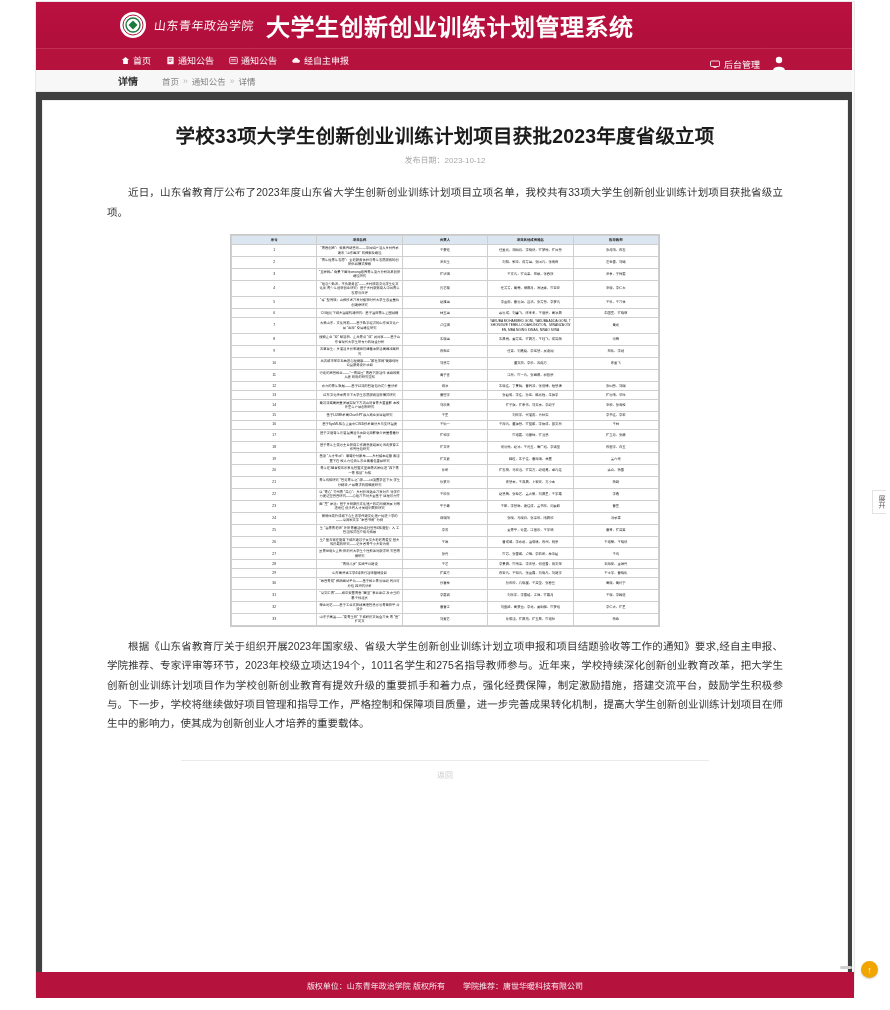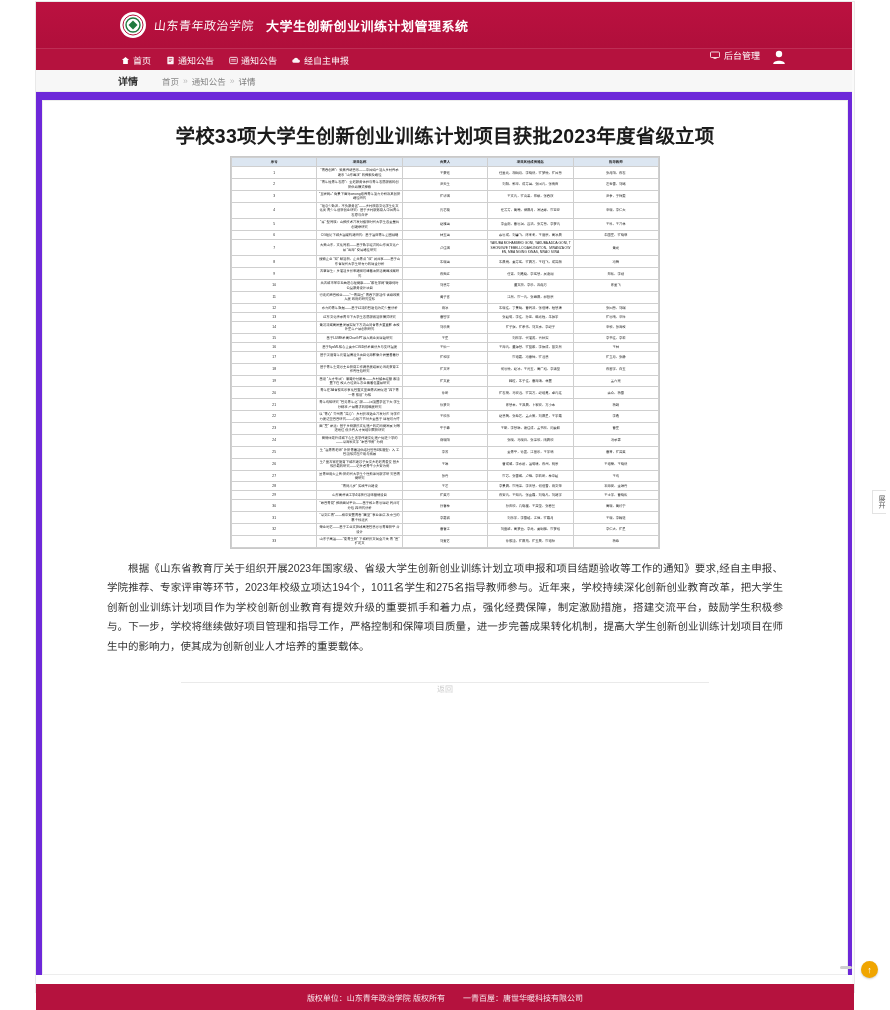--- a/index.html
+++ b/index.html
@@ -59,21 +59,21 @@
     color: #ffffff;
     font-size: 12px;
     letter-spacing: .5px;
     font-family: "Liberation Serif", serif;
     opacity: .95;
     white-space: nowrap;
     transform: skewX(-6deg);
   }
   .site-title {
     color: #ffffff;
-    font-size: 13px;
+    font-size: 24px;
     font-weight: bold;
     letter-spacing: .5px;
     white-space: nowrap;
     margin-left: 4px;
   }
 
   
   .nav {
     position: relative;
     height: 22px;
@@ -103,21 +103,21 @@
     display: inline-flex;
     width: 10px; height: 10px;
     align-items: center; justify-content: center;
   }
   .nav-ico svg { display: block; }
   .nav-right {
     position: absolute;
     right: 68px; top: 0;
     height: 22px;
     display: flex;
-    align-items: flex-start;
+    align-items: flex-end;
     gap: 12px;
   }
   .admin-link {
     display: flex; align-items: center; gap: 4px;
     color: #ffffff; font-size: 9px; white-space: nowrap; cursor: pointer;
   }
   .user-ico { width: 14px; height: 16px; display:block; }
 
   
   .crumbbar {
@@ -141,21 +141,21 @@
     align-items: center;
     gap: 4px;
   }
   .crumb-path .sep { color: #bbbbbb; }
   .crumb-path a { color: #888888; text-decoration: none; cursor: pointer; }
   .crumb-path .cur { color: #777777; }
 
   
   .content-wrap {
     position: relative;
-    background: #6d28d9;
+    background: #404040;
     padding: 8px 6px 0 6px;
     height: 883px;
   }
   .paper {
     background: #ffffff;
     border: 1px solid #ededed;
     height: 100%;
     padding: 14px 64px 0 64px;
     overflow: hidden;
     position: relative;
@@ -223,29 +223,29 @@
   table.proj tr { height: 9px; }
 
   
   .paper-bottom-divider {
     margin: 26px auto 0 auto;
     width: 78%;
     border-top: 1px solid #eaeaea;
     text-align: center;
     color: #cfcfcf;
     font-size: 8px;
-    padding-top: 0;
+    padding-top: 8px;
   }
 
   
   .site-footer {
     position: absolute;
     left: 36px;
     right: 36px;
-    bottom: 0;
+    bottom: 12px;
     height: 26px;
     background: #b5123e;
     color: #ffffff;
     font-size: 8px;
     display: flex;
     align-items: center;
     justify-content: center;
     gap: 18px;
   }
   .site-footer span { opacity: .9; white-space: nowrap; }
@@ -379,21 +379,23 @@
         <a>通知公告</a>
         <span class="sep">»</span>
         <span class="cur">详情</span>
       </span>
     </div>
 
     <div class="content-wrap">
       <div class="paper">
 
         <div class="article-title">学校33项大学生创新创业训练计划项目获批2023年度省级立项</div>
-
+        <div class="article-date">发布日期：2023-10-12</div>
+
+        <p class="para indent">近日，山东省教育厅公布了2023年度山东省大学生创新创业训练计划项目立项名单，我校共有33项大学生创新创业训练计划项目获批省级立项。</p>
 
         <div class="table-figure">
           <table class="proj">
             <thead>
               <tr>
                 <th>序号</th>
                 <th>项目名称</th>
                 <th>负责人</th>
                 <th>项目其他成员姓名</th>
                 <th>指导教师</th>
@@ -647,15 +649,15 @@
   </div>
 
   <div class="side-tab">展开</div>
 
   <div class="back-top">
     <span>↑</span>
   </div>
 
   <div class="site-footer">
     <span>版权单位：山东青年政治学院 版权所有</span>
-    <span>一青百屋：唐世华暖科技有限公司</span>
+    <span>学院推荐：唐世华暖科技有限公司</span>
   </div>
 </div>
 
 </body></html>

